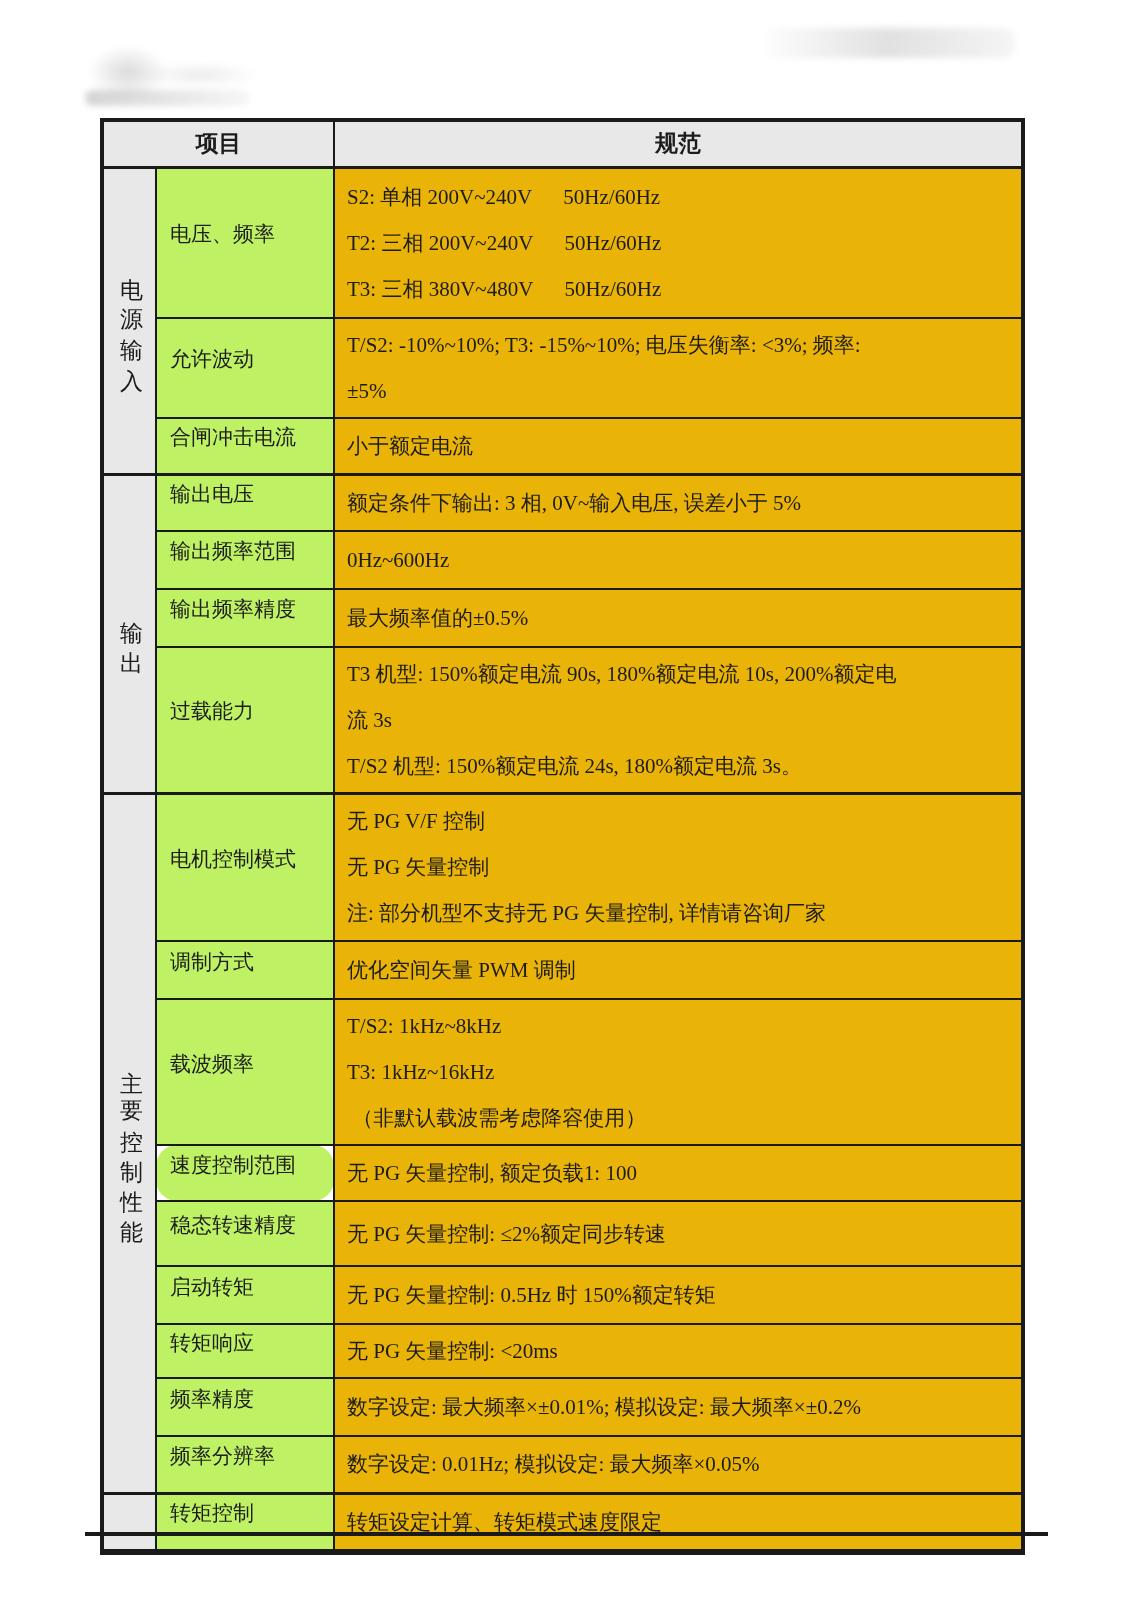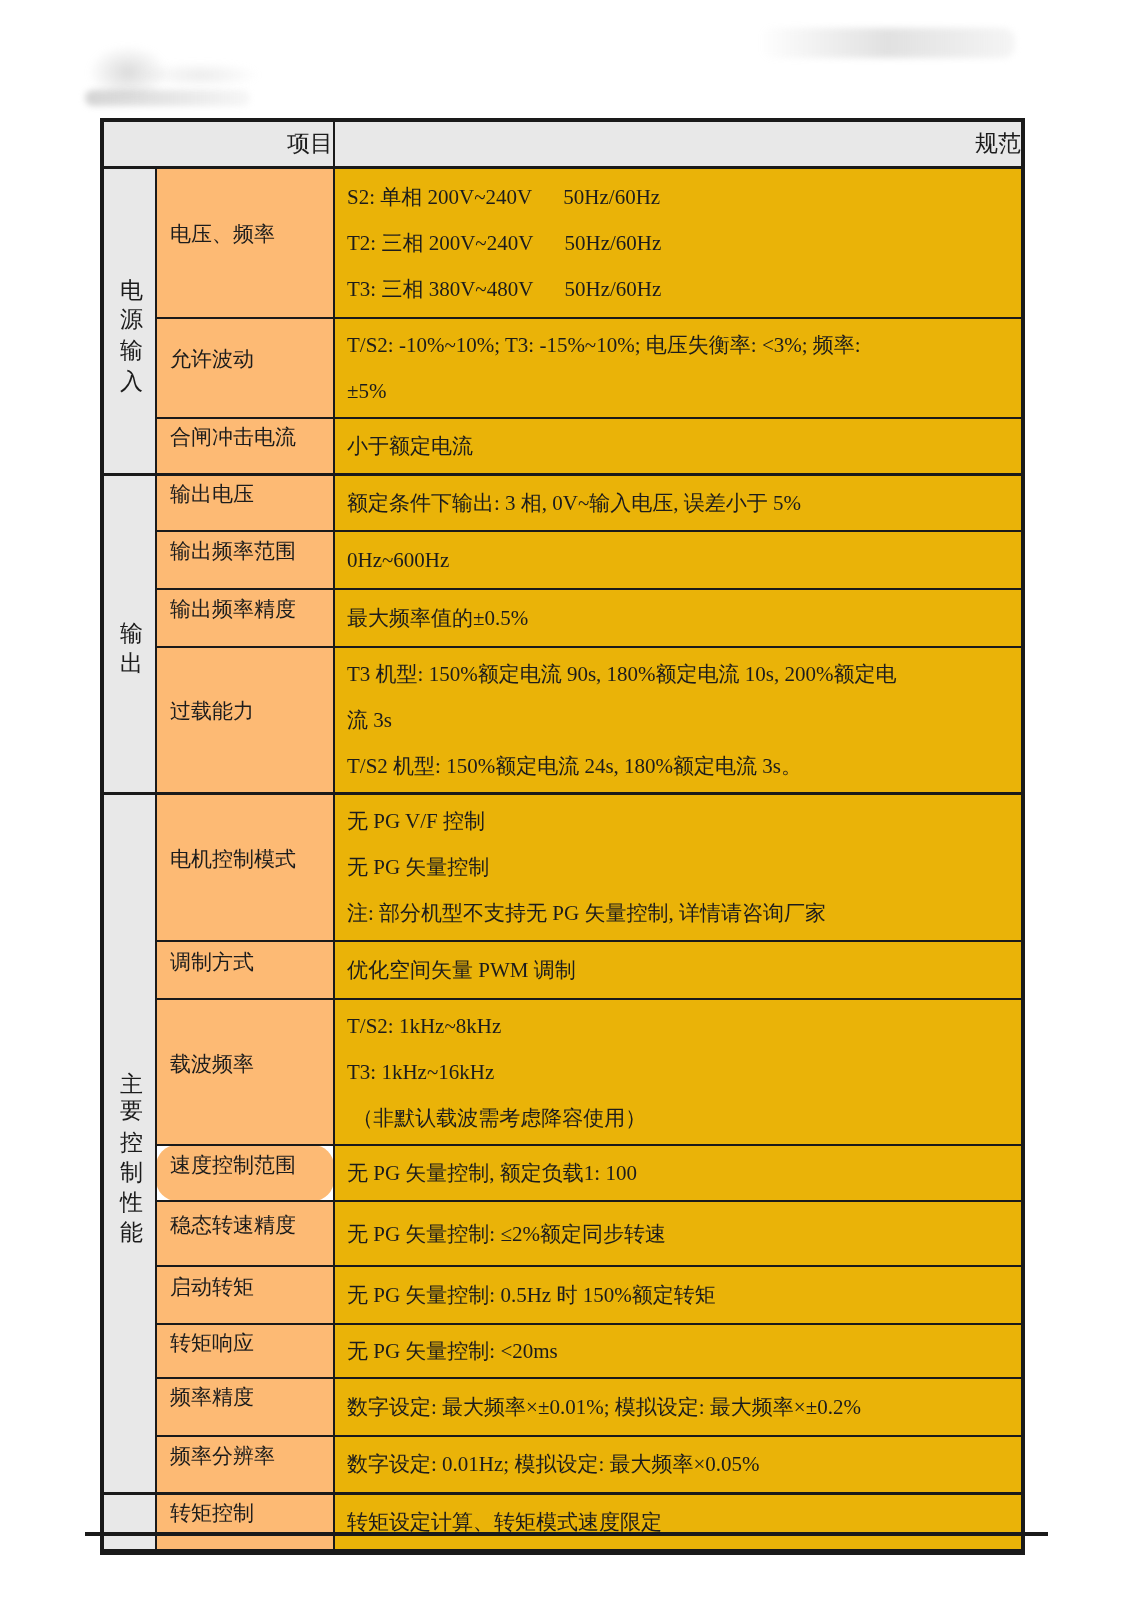--- a/index.html
+++ b/index.html
@@ -34,35 +34,35 @@
     border-bottom-width:6px;
     font-size:21px;line-height:46px;
   }
   col.c-group{width:54px;}
   col.c-item{width:178px;}
   col.c-spec{width:689px;}
 
   th,td{border:2px solid var(--border-c);vertical-align:middle;}
   thead th{
     height:44px;background:var(--header-bg);
-    font-size:23px;font-weight:normal;text-align:right;line-height:44px;
+    font-size:23px;font-weight:bold;text-align:center;line-height:44px;
   }
   thead tr{border-bottom:3px solid var(--border-c);}
   tr.group-start td{border-top:3px solid var(--border-c);}
 
   td.group-cell{
     background:var(--header-bg);text-align:center;padding:4px 0;
   }
   .group-label{
     display:inline-block;
     writing-mode:vertical-lr;text-orientation:upright;
     letter-spacing:30px;font-size:23px;line-height:54px;
     padding-top:14px;
   }
-  td.item-cell{background:#fdba74;padding:2px 4px 19px 13px;}
+  td.item-cell{background:#bef264;padding:2px 4px 19px 13px;}
   .item-label{font-size:21px;line-height:28px;}
   td.spec-cell{background:#eab308;padding:3px 8px 3px 12px;}
   .spec-line{white-space:pre-wrap;line-height:46px;}
 
   .page-rule{
     position:absolute;left:85px;top:1532px;width:963px;height:4px;
     background:var(--border-c);
   }
 </style>
 </head>
@@ -205,21 +205,21 @@
       </tr>
       <tr>
         <td class="item-cell" style="height: 44px;">
           <div class="item-label">转矩响应</div>
         </td>
         <td class="spec-cell">
           <div class="spec-line">无 PG 矢量控制: &lt;20ms</div>
         </td>
       </tr>
       <tr>
-        <td class="item-cell" style="height: 58px; font-family: Liberation Mono, monospace;">
+        <td class="item-cell" style="height: 58px;">
           <div class="item-label">频率精度</div>
         </td>
         <td class="spec-cell">
           <div class="spec-line">数字设定: 最大频率×±0.01%; 模拟设定: 最大频率×±0.2%</div>
         </td>
       </tr>
       <tr>
         <td class="item-cell" style="height: 57px;">
           <div class="item-label">频率分辨率</div>
         </td>

